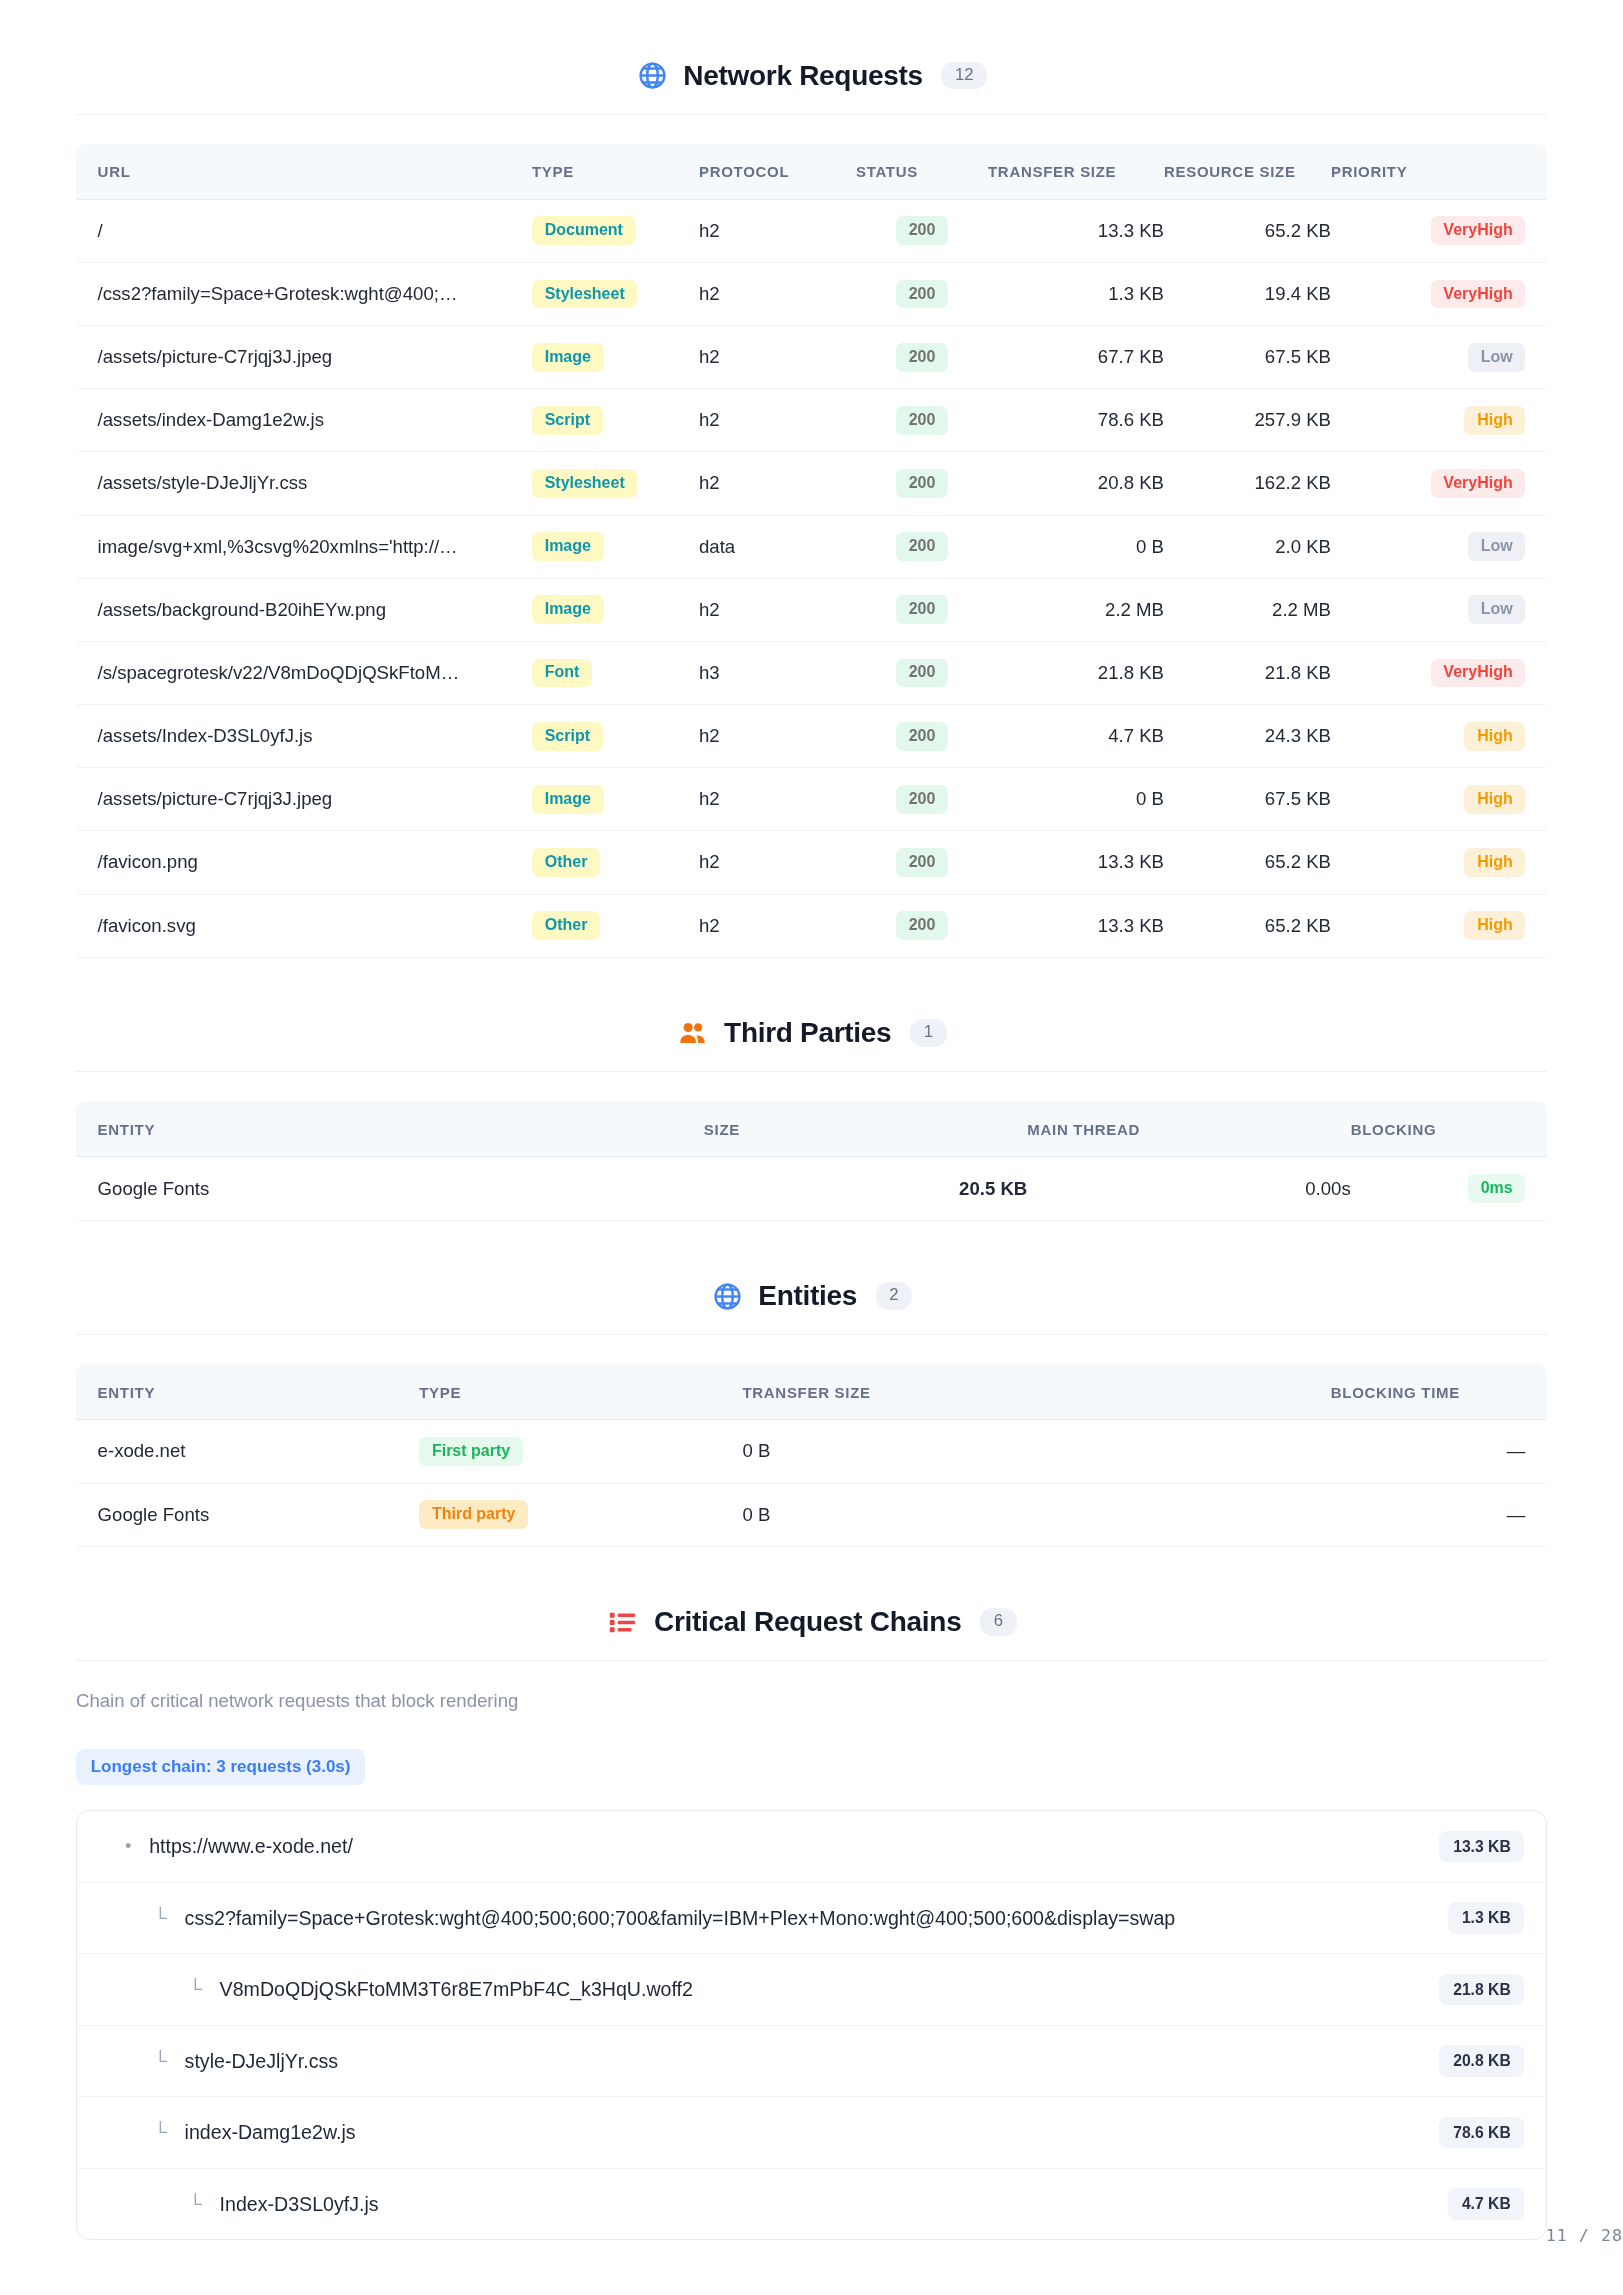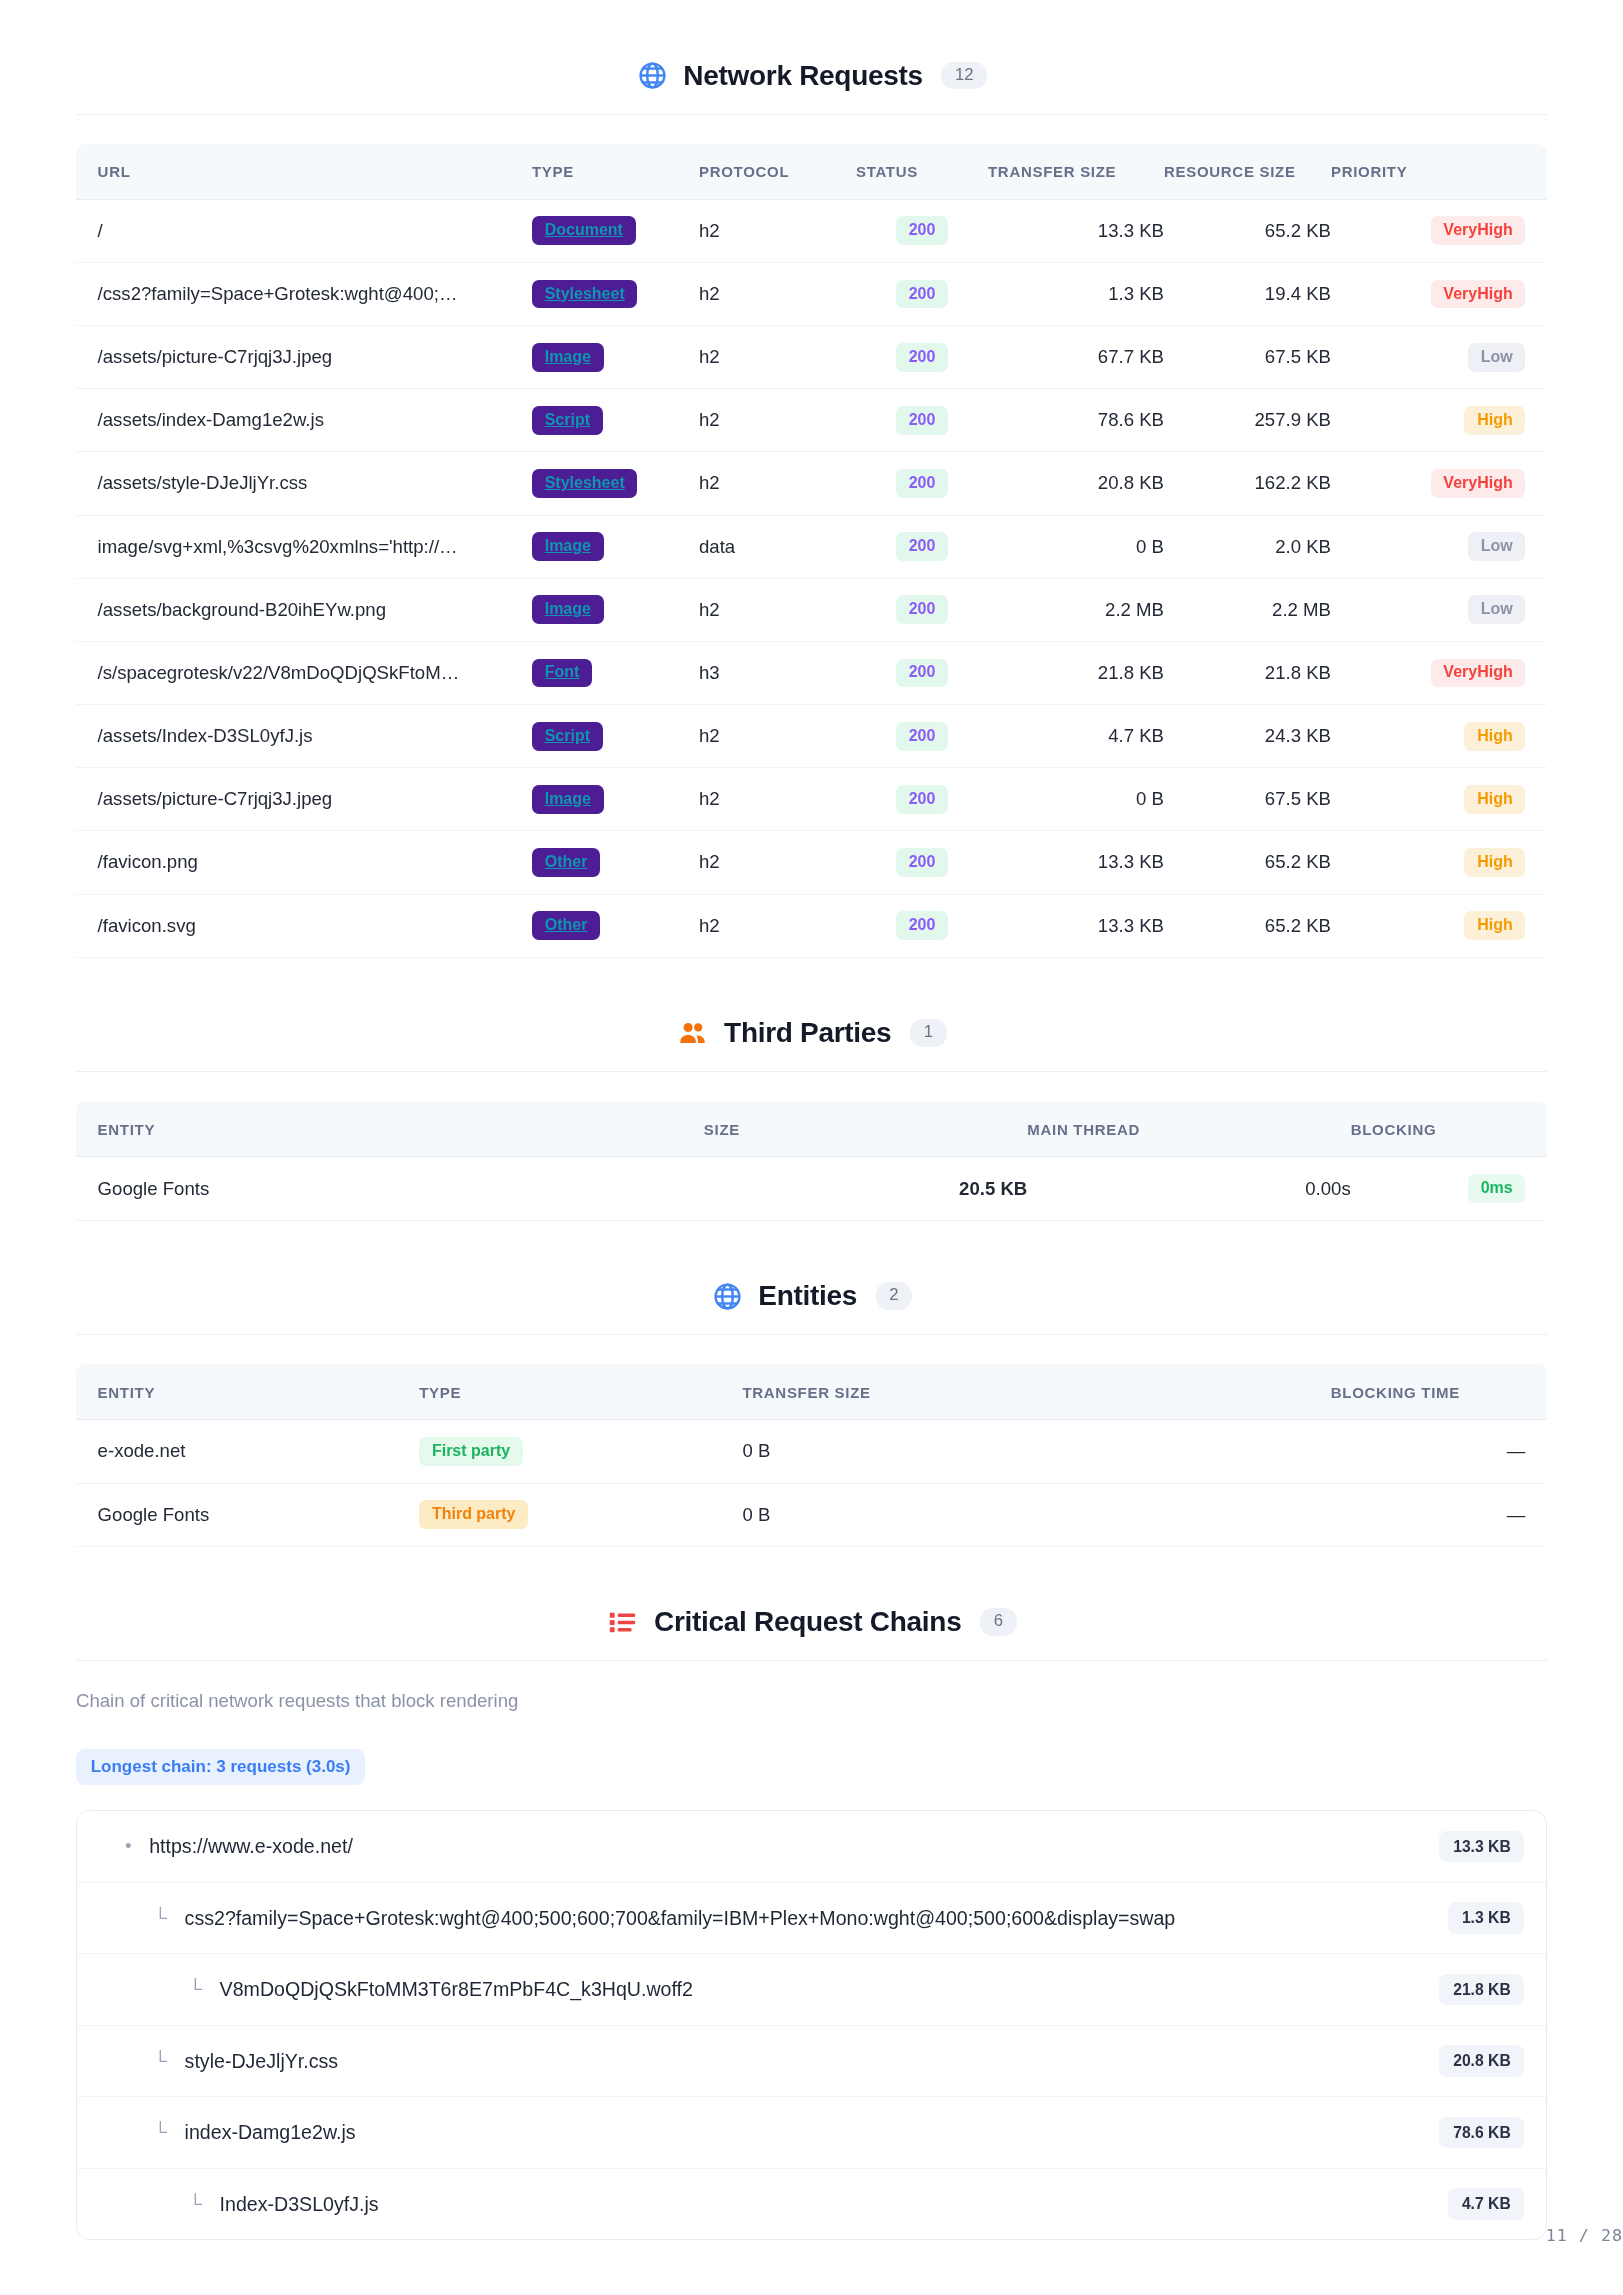--- a/index.html
+++ b/index.html
@@ -101,22 +101,22 @@
 
   
   .pill {
     display: inline-block;
     font-size: 16px;
     font-weight: bold;
     border-radius: 6.9px;
     padding: 5.9px 12.7px 6.9px;
     line-height: 1;
   }
-  .pill-type    { background: #4c1d95; color: #0e96ad; text-decoration: underline; }
-  .pill-status  { background: #e3f8ec; color: #8b5cf6; }
+  .pill-type    { background: #fef9c3; color: #0e96ad; }
+  .pill-status  { background: #e3f8ec; color: #737373; }
   .pill-veryhigh{ background: #fdeaea; color: #f4433c; }
   .pill-high    { background: #fdf0d8; color: #f59b00; }
   .pill-low     { background: #eef0f5; color: #8b93a6; text-align: right; }
   .pill-first   { background: #e5f9ec; color: #1eb35e; }
   .pill-third   { background: #fdebc3; color: #f0820d; }
   .pill-ms      { background: #e8f9ef; color: #17b75f; }
   .pill-size    { background: #f1f4f9; color: #2b3245; font-size: 15.7px; font-weight: bold;
                   border-radius: 7.8px; padding: 7.8px 13.7px; line-height: 1; }
 
   .link { color: #3b82f6; }

